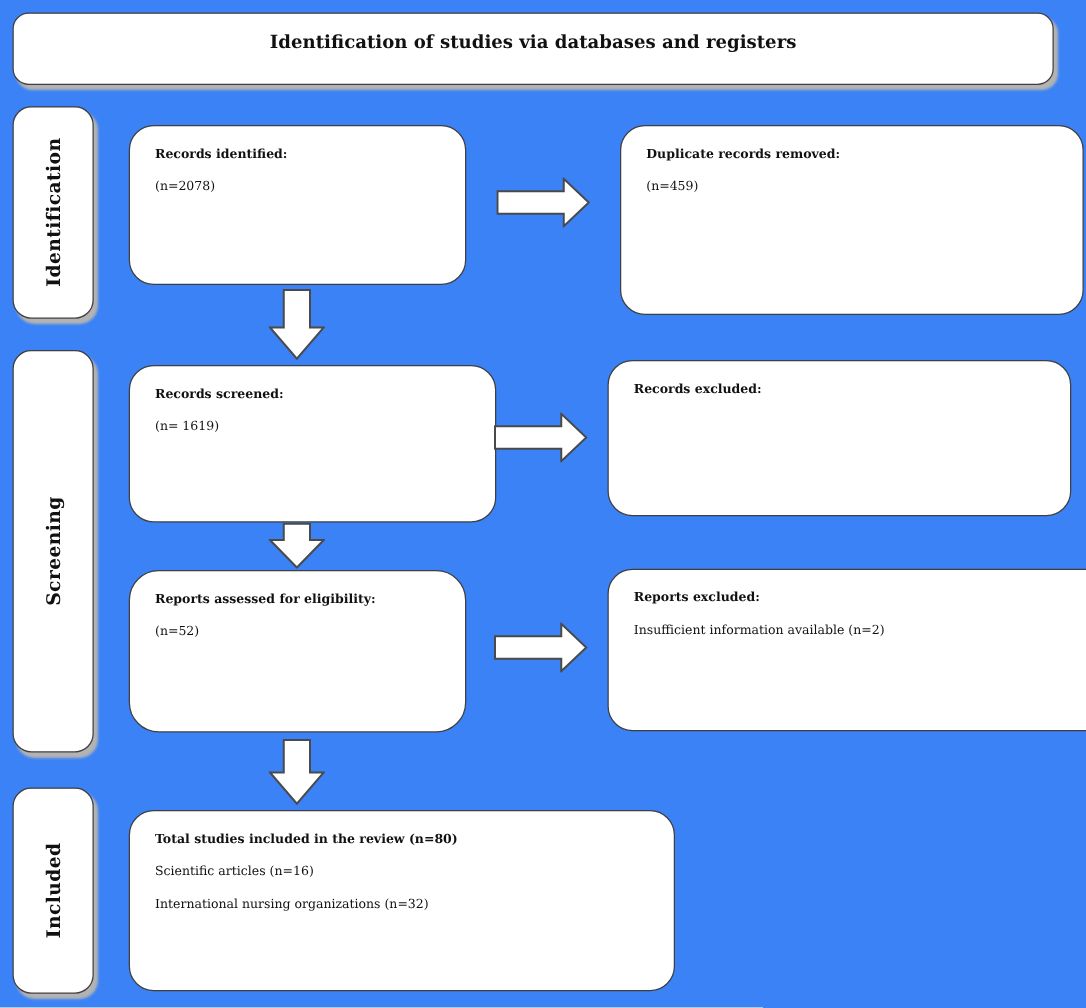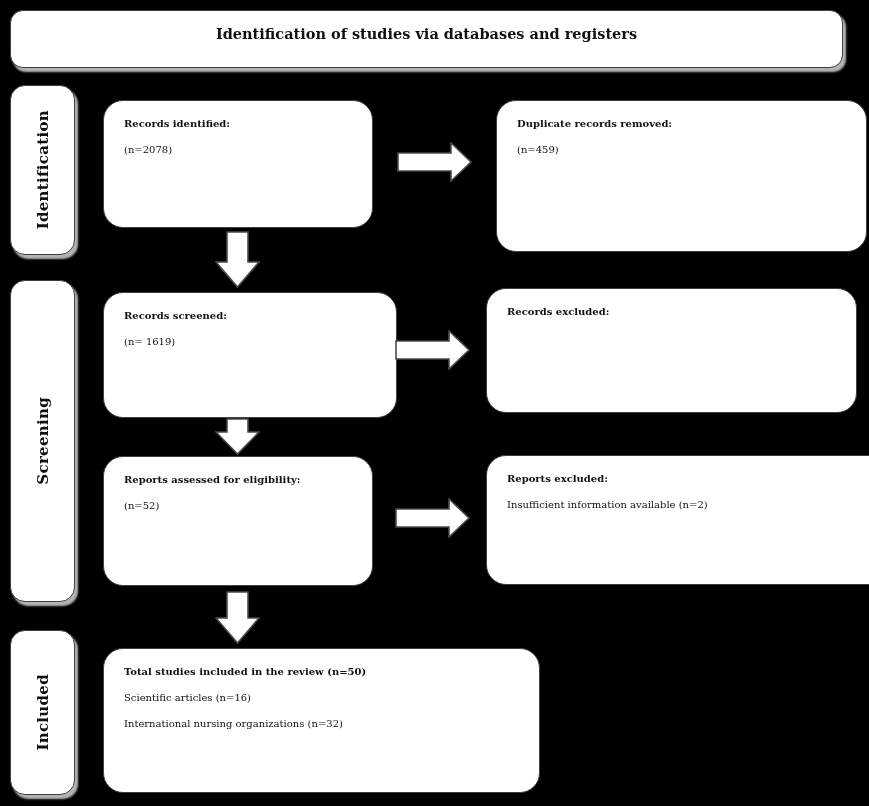--- a/index.html
+++ b/index.html
@@ -1,20 +1,20 @@
 <!DOCTYPE html>
 <html><head>
 <meta charset="utf-8">
 <style>
   html, body { margin: 0; padding: 0; background: #ffffff; }
   #page {
     position: relative;
     width: 869px;
     height: 806px;
-    background: #000000;
+    background: #3b82f6;
     font-family: "DejaVu Serif", "Liberation Serif", serif;
     color: #111111;
     overflow: hidden;
   }
   .rbox {
     position: absolute;
     box-sizing: border-box;
     background: #ffffff;
     border: 1.4px solid #3f3f3f;
   }
@@ -83,31 +83,31 @@
   </div>
 
   <div class="rbox flowbox" style="left:103px; top:292px; width:294px; height:126px;">
     <div class="t">Records screened:</div>
     <div class="v">(n= 1619)</div>
   </div>
   <div class="rbox flowbox" style="left:486px; top:288px; width:371px; height:125px;">
     <div class="t">Records excluded:</div>
   </div>
 
-  <div class="rbox flowbox" style="left:103px; top:456px; width:270px; height:130px;">
+  <div class="rbox flowbox" style="left:103px; top:456px; width:270px; height:130px;border-radius:24px;">
     <div class="t">Reports assessed for eligibility:</div>
     <div class="v">(n=52)</div>
   </div>
   <div class="rbox flowbox" style="left:486px; top:455px; width:418px; height:130px;">
     <div class="t">Reports excluded:</div>
     <div class="v">Insufficient information available (n=2)</div>
   </div>
 
   <div class="rbox flowbox" style="left:103px; top:648px; width:437px; height:145px;">
-    <div class="t">Total studies included in the review (n=50)</div>
+    <div class="t">Total studies included in the review (n=80)</div>
     <div class="v">Scientific articles (n=16)</div>
     <div class="v">International nursing organizations (n=32)</div>
   </div>
 
   <svg class="arrow" style="left:397px; top:142px;" width="76" height="40" viewBox="0 0 76 40">
     <path d="M1,11 H54 V1 L74,20 L54,39 V29 H1 Z"></path>
   </svg>
   <svg class="arrow" style="left:395px; top:330px;" width="76" height="40" viewBox="0 0 76 40">
     <path d="M1,11 H54 V1 L74,20 L54,39 V29 H1 Z"></path>
   </svg>

